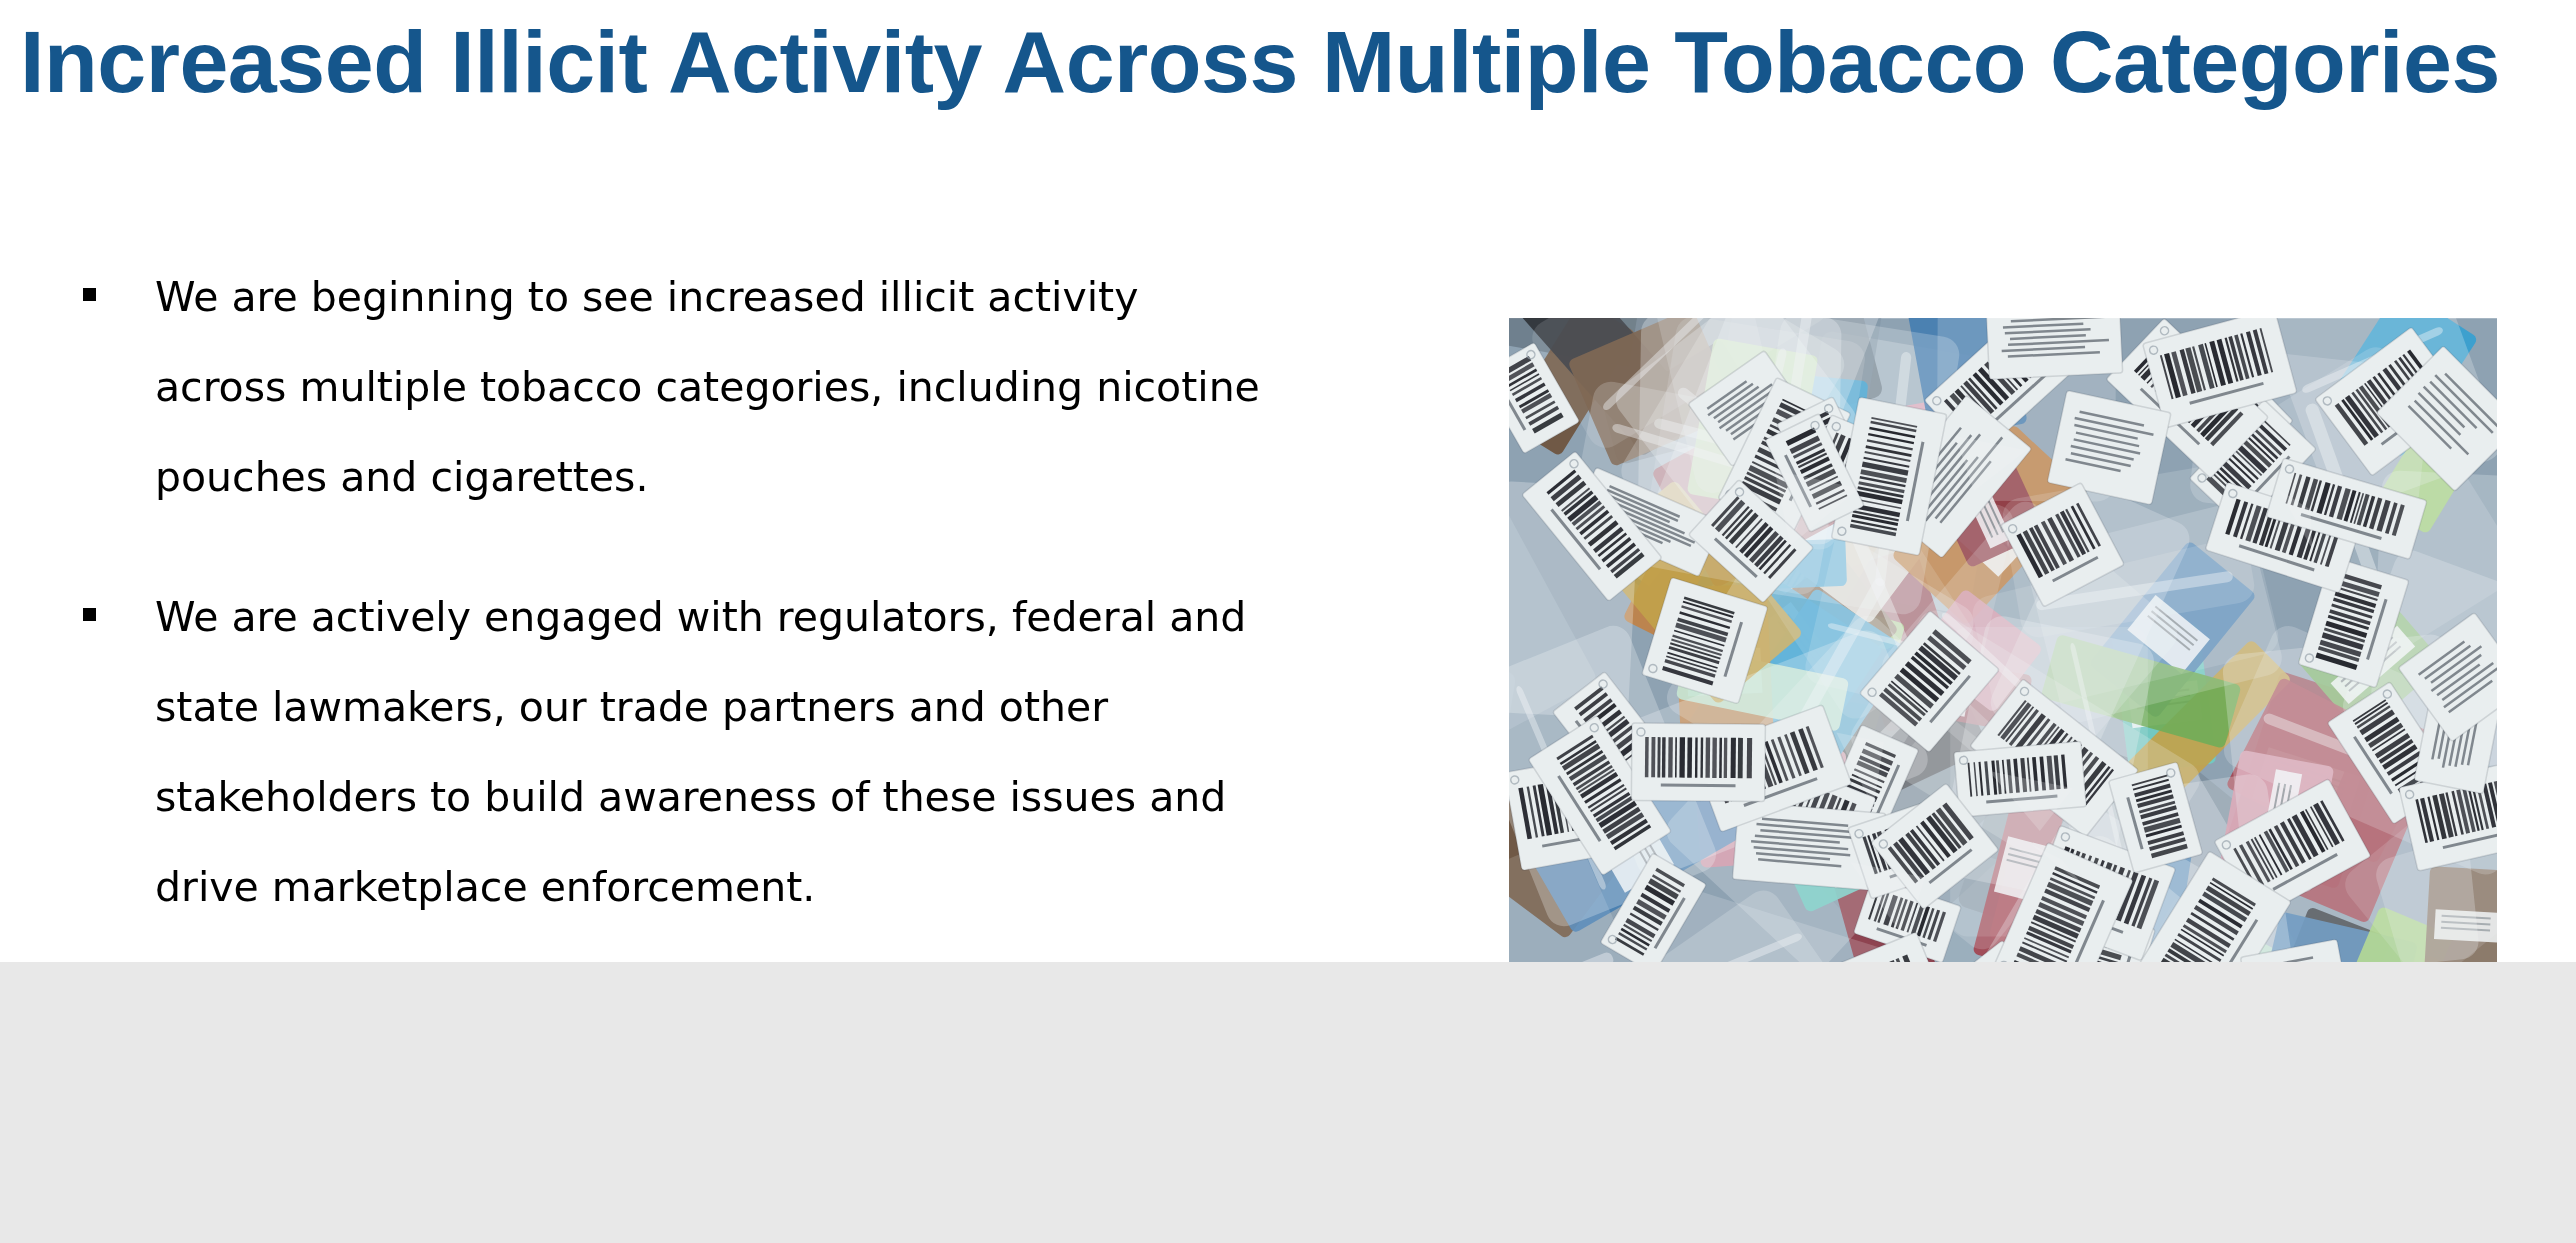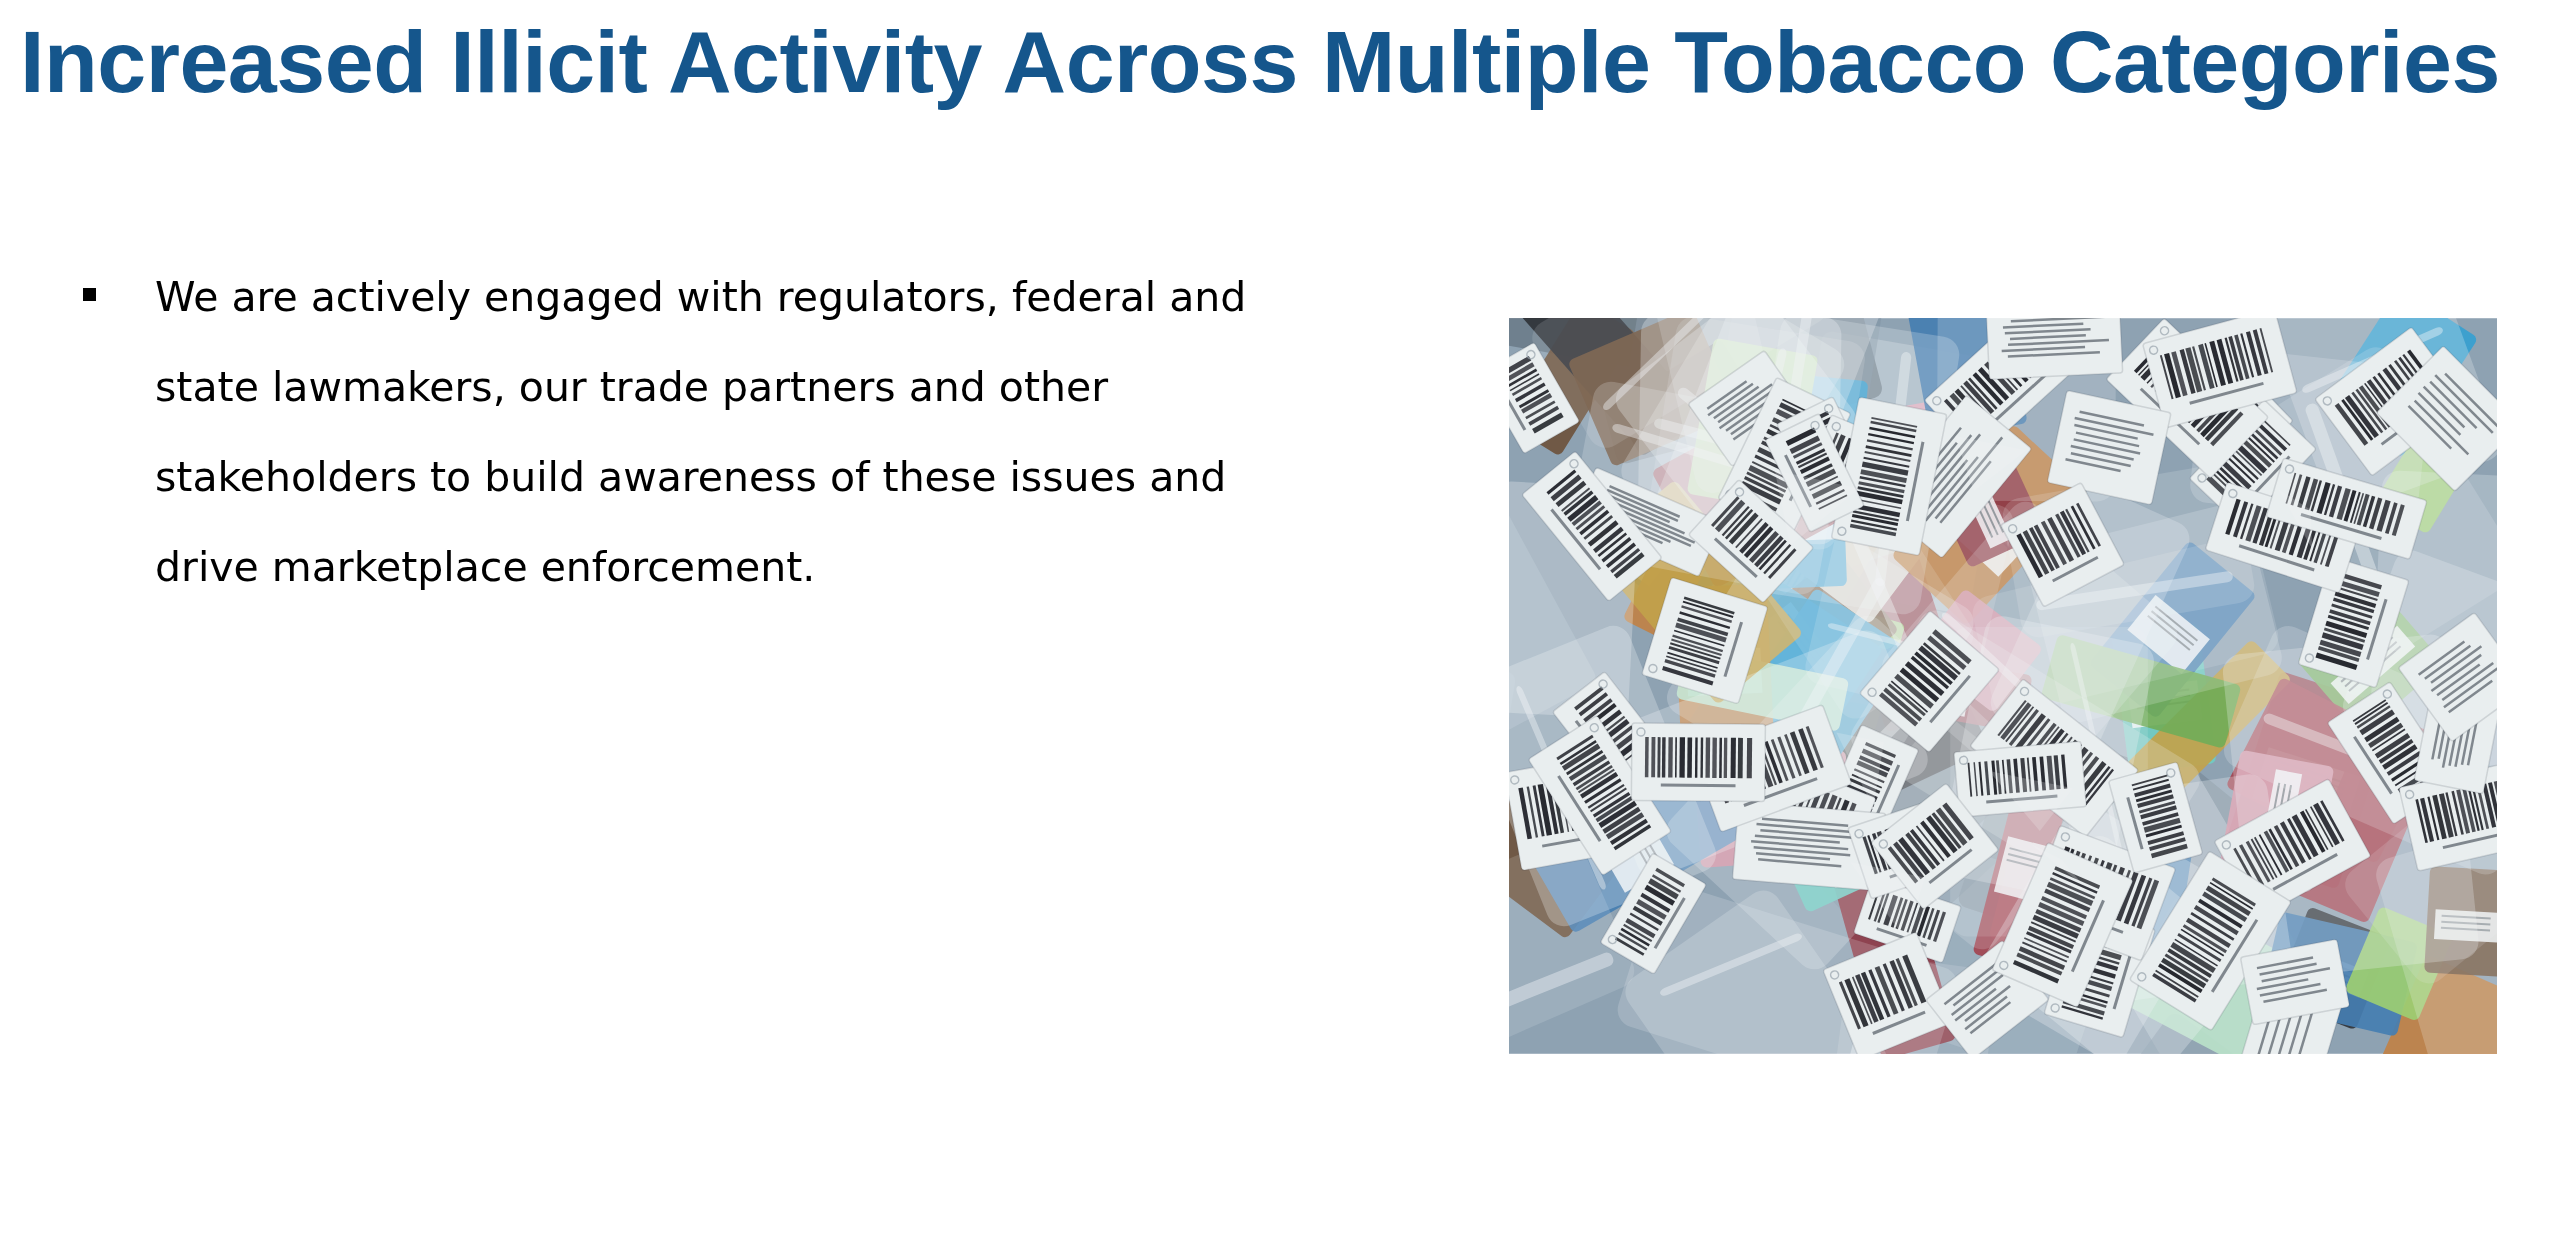--- a/index.html
+++ b/index.html
@@ -1,19 +1,19 @@
 <!DOCTYPE html>
 <html><head>
 <meta charset="utf-8">
 <style>
   html, body { margin: 0; padding: 0; background: #e8e8e8; }
   .slide {
     position: relative;
     width: 2576px;
-    height: 1243px;
+    height: 962px;
     background: #ffffff;
     overflow: hidden;
     font-family: "DejaVu Sans", sans-serif;
   }
   .title {
     position: absolute;
     left: 20px;
     top: 18px;
     margin: 0;
     font-family: "Liberation Sans", sans-serif;
@@ -65,20 +65,24 @@
   .photo svg { display: block; }
 </style>
 </head>
 <body>
 
 <div class="slide">
   <h1 class="title" style="color: rgb(21, 86, 140);">Increased Illicit Activity Across Multiple Tobacco Categories</h1>
   <ul class="bullets">
       <li>
         <span class="bullet-square" style="background: rgb(0, 0, 0);"></span>
+        <span class="bullet-text">We are beginning to see increased illicit activity<br>across multiple tobacco categories, including nicotine<br>pouches and cigarettes.</span>
+      </li>
+      <li>
+        <span class="bullet-square" style="background: rgb(0, 0, 0);"></span>
         <span class="bullet-text">We are actively engaged with regulators, federal and<br>state lawmakers, our trade partners and other<br>stakeholders to build awareness of these issues and<br>drive marketplace enforcement.</span>
       </li>
     </ul>
   <figure class="photo" role="img" aria-label="Pile of seized illicit vape and tobacco products sealed in clear plastic bags, each tagged with a white barcode evidence label">
     <svg id="photo-svg" viewBox="0 0 990 737" width="988" height="736" xmlns="http://www.w3.org/2000/svg">
         <rect x="0" y="0" width="990" height="737" fill="#8FA2B2"></rect>
         <rect x="547.1147894393653" y="286.21791924815625" width="378.69042217731476" height="233.94680828787386" fill="#AEBDC9" opacity="0.5" rx="10" transform="rotate(189.57331518642604 270.4957143869251 460.4368099498097)"></rect>
         <rect x="814.129394791089" y="304.2377913254313" width="209.9786455836147" height="276.41176669858396" fill="#6D7B89" opacity="0.5" rx="10" transform="rotate(110.52054483443499 195.28129956917837 369.03763246675953)"></rect>
         <rect x="633.4781380975619" y="407.9656738205813" width="141.0760265495628" height="194.15638474747539" fill="#4A5560" opacity="0.5" rx="10" transform="rotate(18.435335867106915 586.4007506333292 23.24347329698503)"></rect>
         <rect x="209.62554672034457" y="-3.6639556754380465" width="191.99292200617492" height="256.70945863239467" fill="#C7D2DA" opacity="0.5" rx="10" transform="rotate(9.764499356970191 171.27518210560083 621.0611483647954)"></rect>

